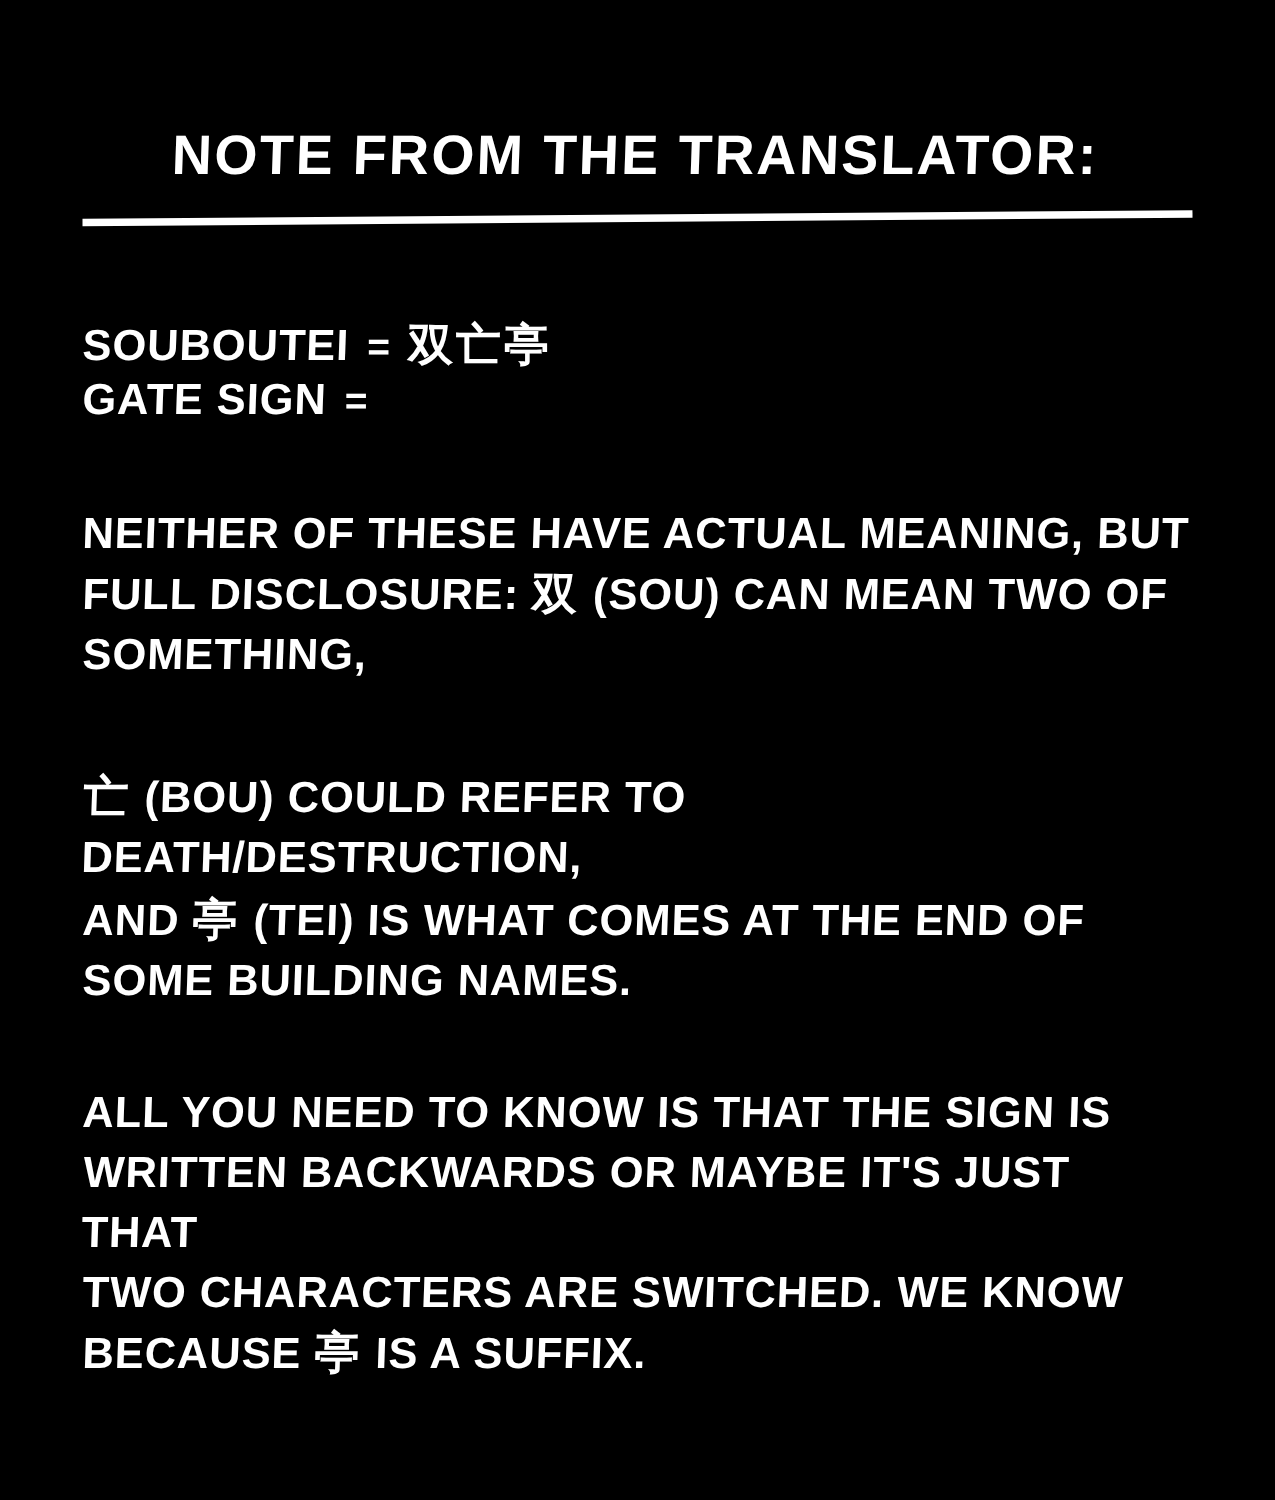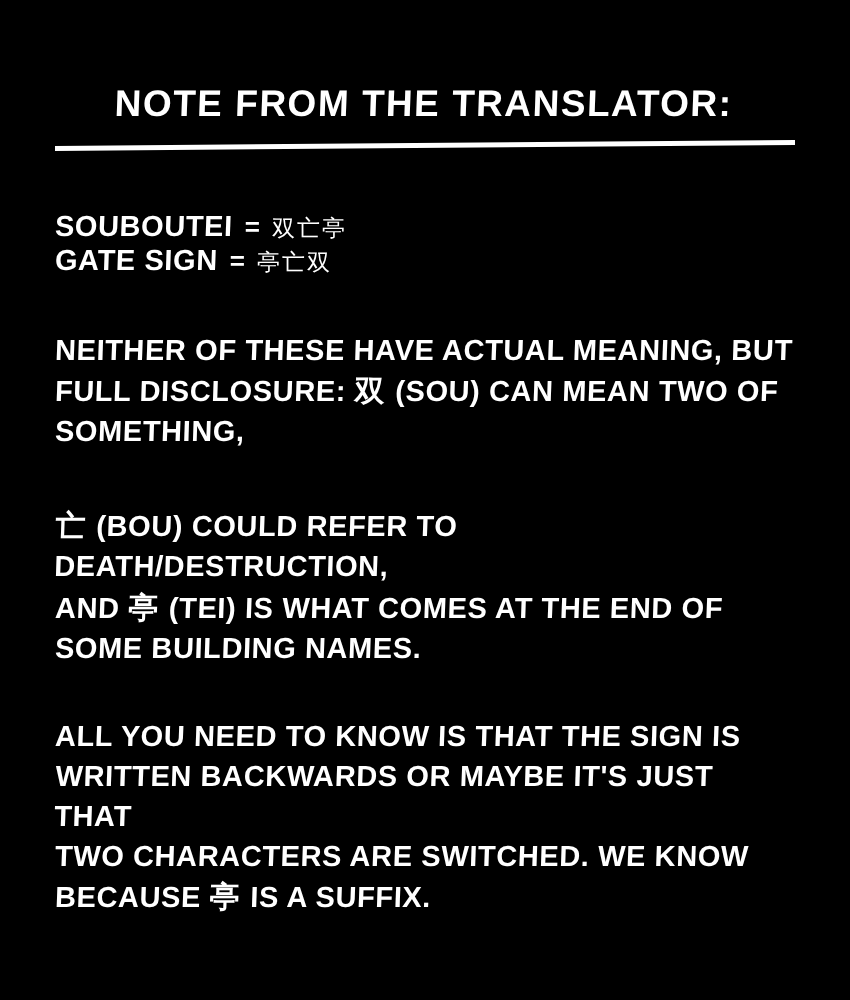--- a/index.html
+++ b/index.html
@@ -79,22 +79,22 @@
     text-transform: uppercase;
     transform: skewX(-2deg);
   }
   .def-eq {
     font-size: 26px;
     font-weight: bold;
     padding: 0 12px;
   }
   .def-val {
     font-family: "DejaVu Sans", sans-serif;
-    font-weight: normal;
-    font-size: 23px;
+    font-weight: bold;
+    font-size: 30px;
     letter-spacing: 2px;
   }
   p { margin: 0; }
 </style>
 </head>
 <body>
 
 <div class="page">
 
   <h1 class="title">NOTE FROM THE TRANSLATOR:</h1>
@@ -104,21 +104,20 @@
 
     <div class="block">
       <div class="def-row">
         <span class="def-label">SOUBOUTEI</span>
         <span class="def-eq">=</span>
         <span class="def-val">双亡亭</span>
       </div>
       <div class="def-row">
         <span class="def-label">GATE SIGN</span>
         <span class="def-eq">=</span>
-        <span class="def-val">亭亡双</span>
       </div>
     </div>
 
     <div class="gap-md"></div>
 
     <div class="block">
       <p class="line"><span>NEITHER OF THESE HAVE ACTUAL MEANING, BUT</span></p>
       <p class="line"><span>FULL DISCLOSURE: </span><span class="jp">双</span><span> (SOU) CAN MEAN TWO OF</span></p>
       <p class="line"><span>SOMETHING,</span></p>
     </div>

